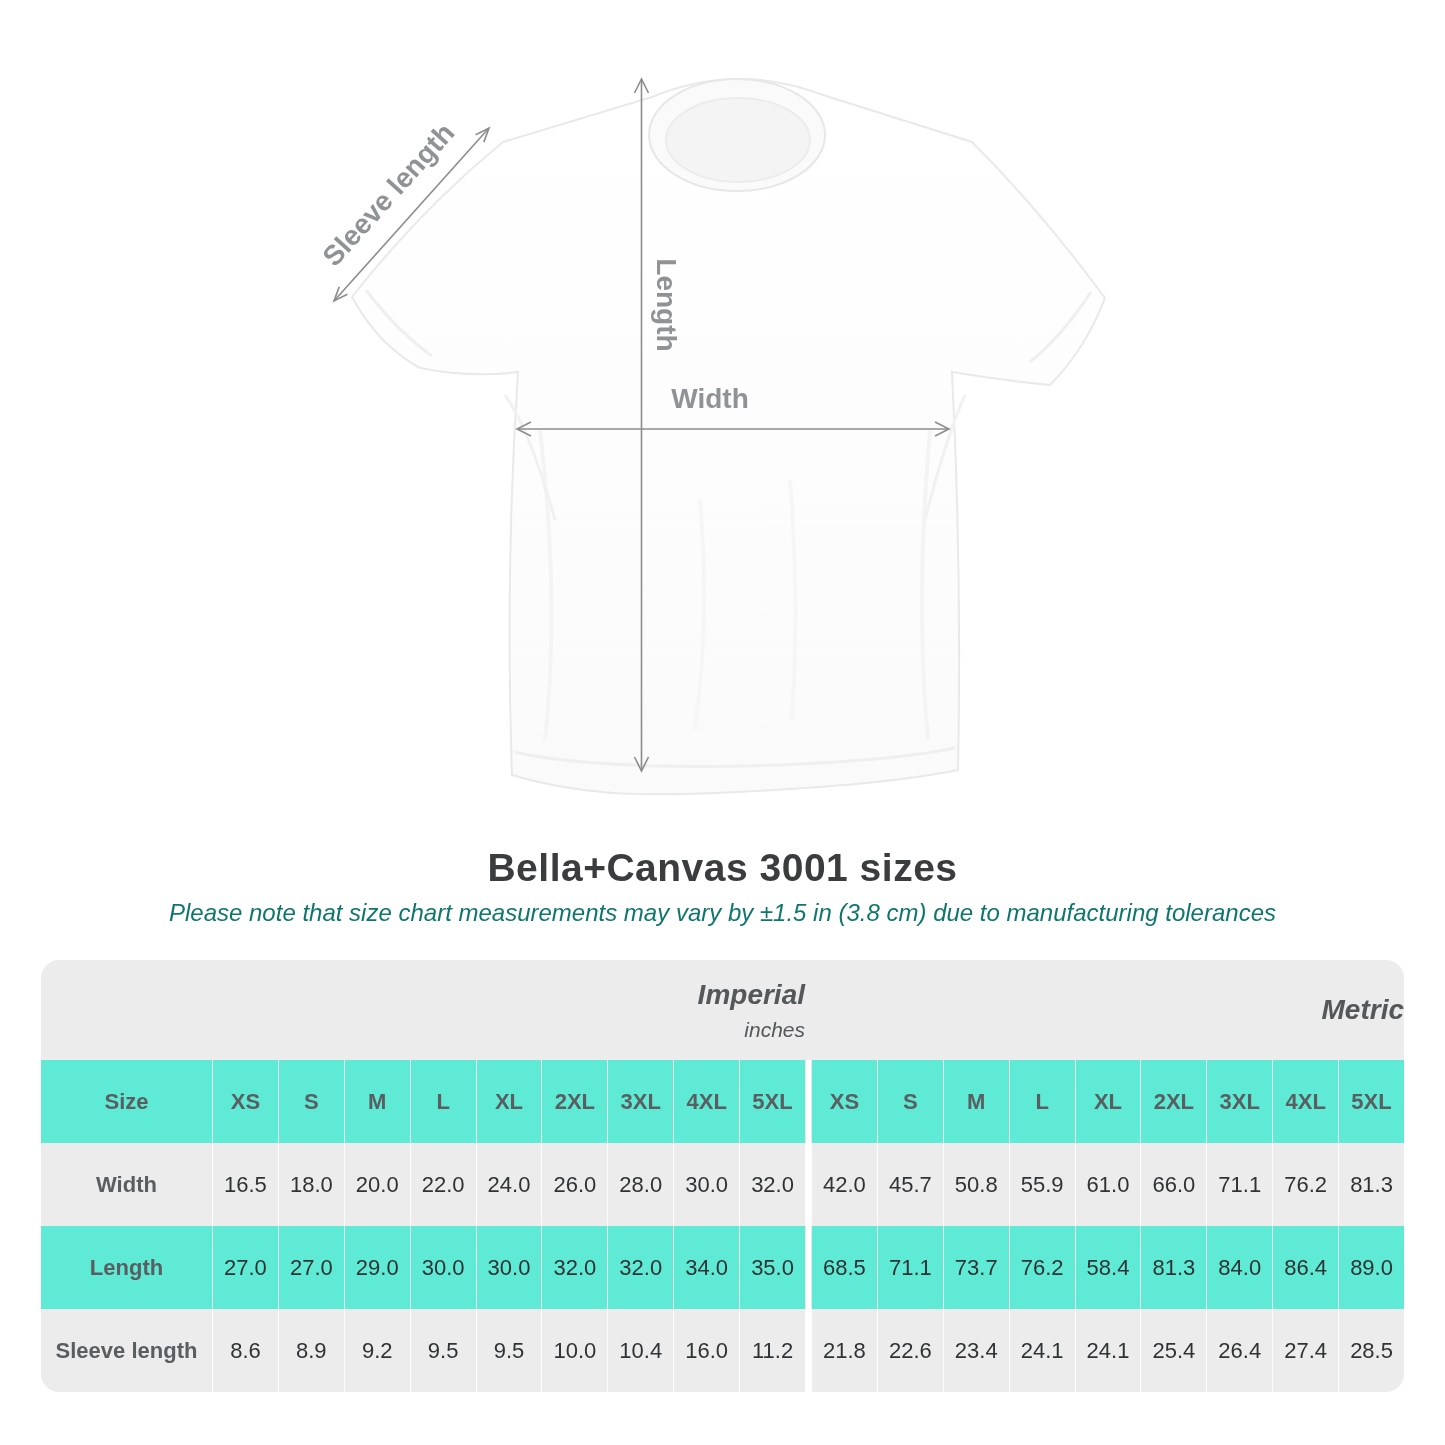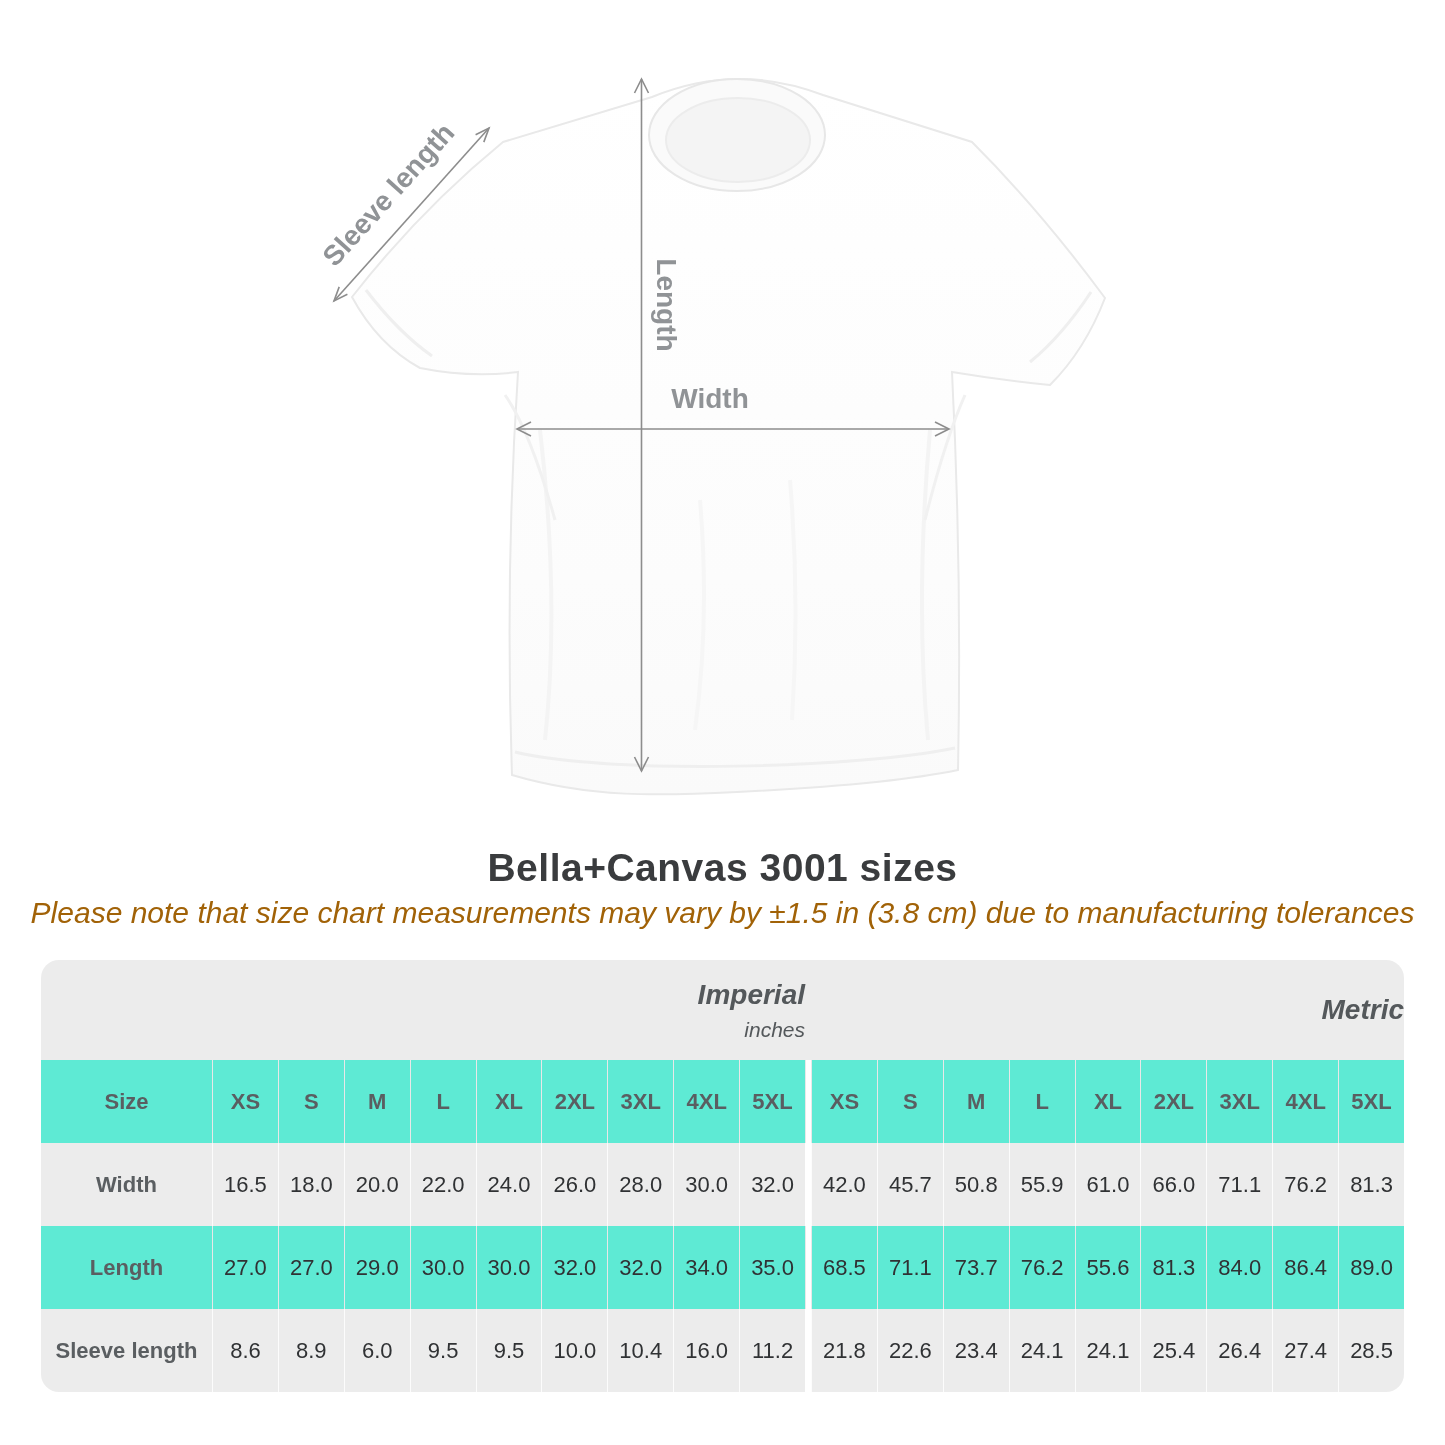--- a/index.html
+++ b/index.html
@@ -9,22 +9,22 @@
   }
   
   .shirt-area{height:830px;position:relative;}
   .shirt-area svg{display:block;}
   
   .title{
     margin:16px 14px 8px;text-align:center;font-size:39px;line-height:44px;
     font-weight:bold;color:#3a3c3e;letter-spacing:.5px;
   }
   .subtitle{
-    margin:0;text-align:center;font-style:italic;font-size:30px;line-height:30px;
-    color:#a16207;
+    margin:0;text-align:center;font-style:italic;font-size:24px;line-height:30px;
+    color:#0f766e;
   }
   
   .size-table{
     --cols:171px repeat(9,1fr) 6px repeat(9,1fr);
     margin:32px 41px 0;border-radius:18px;overflow:hidden;
   }
   .unit-header{
     display:grid;grid-template-columns:var(--cols);
     background:#ececec;height:100px;align-items:center;
   }
@@ -197,32 +197,32 @@
       <div class="cell val">30.0</div>
       <div class="cell val">32.0</div>
       <div class="cell val">32.0</div>
       <div class="cell val">34.0</div>
       <div class="cell val">35.0</div>
       <div class="cell gap"></div>
       <div class="cell val">68.5</div>
       <div class="cell val">71.1</div>
       <div class="cell val">73.7</div>
       <div class="cell val">76.2</div>
-      <div class="cell val">55.6</div>
+      <div class="cell val">58.4</div>
       <div class="cell val">81.3</div>
       <div class="cell val">84.0</div>
       <div class="cell val">86.4</div>
       <div class="cell val">89.0</div>
     </div>
 
     <div class="trow row-gray">
       <div class="cell lbl">Sleeve length</div>
       <div class="cell val">8.6</div>
       <div class="cell val">8.9</div>
-      <div class="cell val">6.0</div>
+      <div class="cell val">9.2</div>
       <div class="cell val">9.5</div>
       <div class="cell val">9.5</div>
       <div class="cell val">10.0</div>
       <div class="cell val">10.4</div>
       <div class="cell val">16.0</div>
       <div class="cell val">11.2</div>
       <div class="cell gap"></div>
       <div class="cell val">21.8</div>
       <div class="cell val">22.6</div>
       <div class="cell val">23.4</div>

